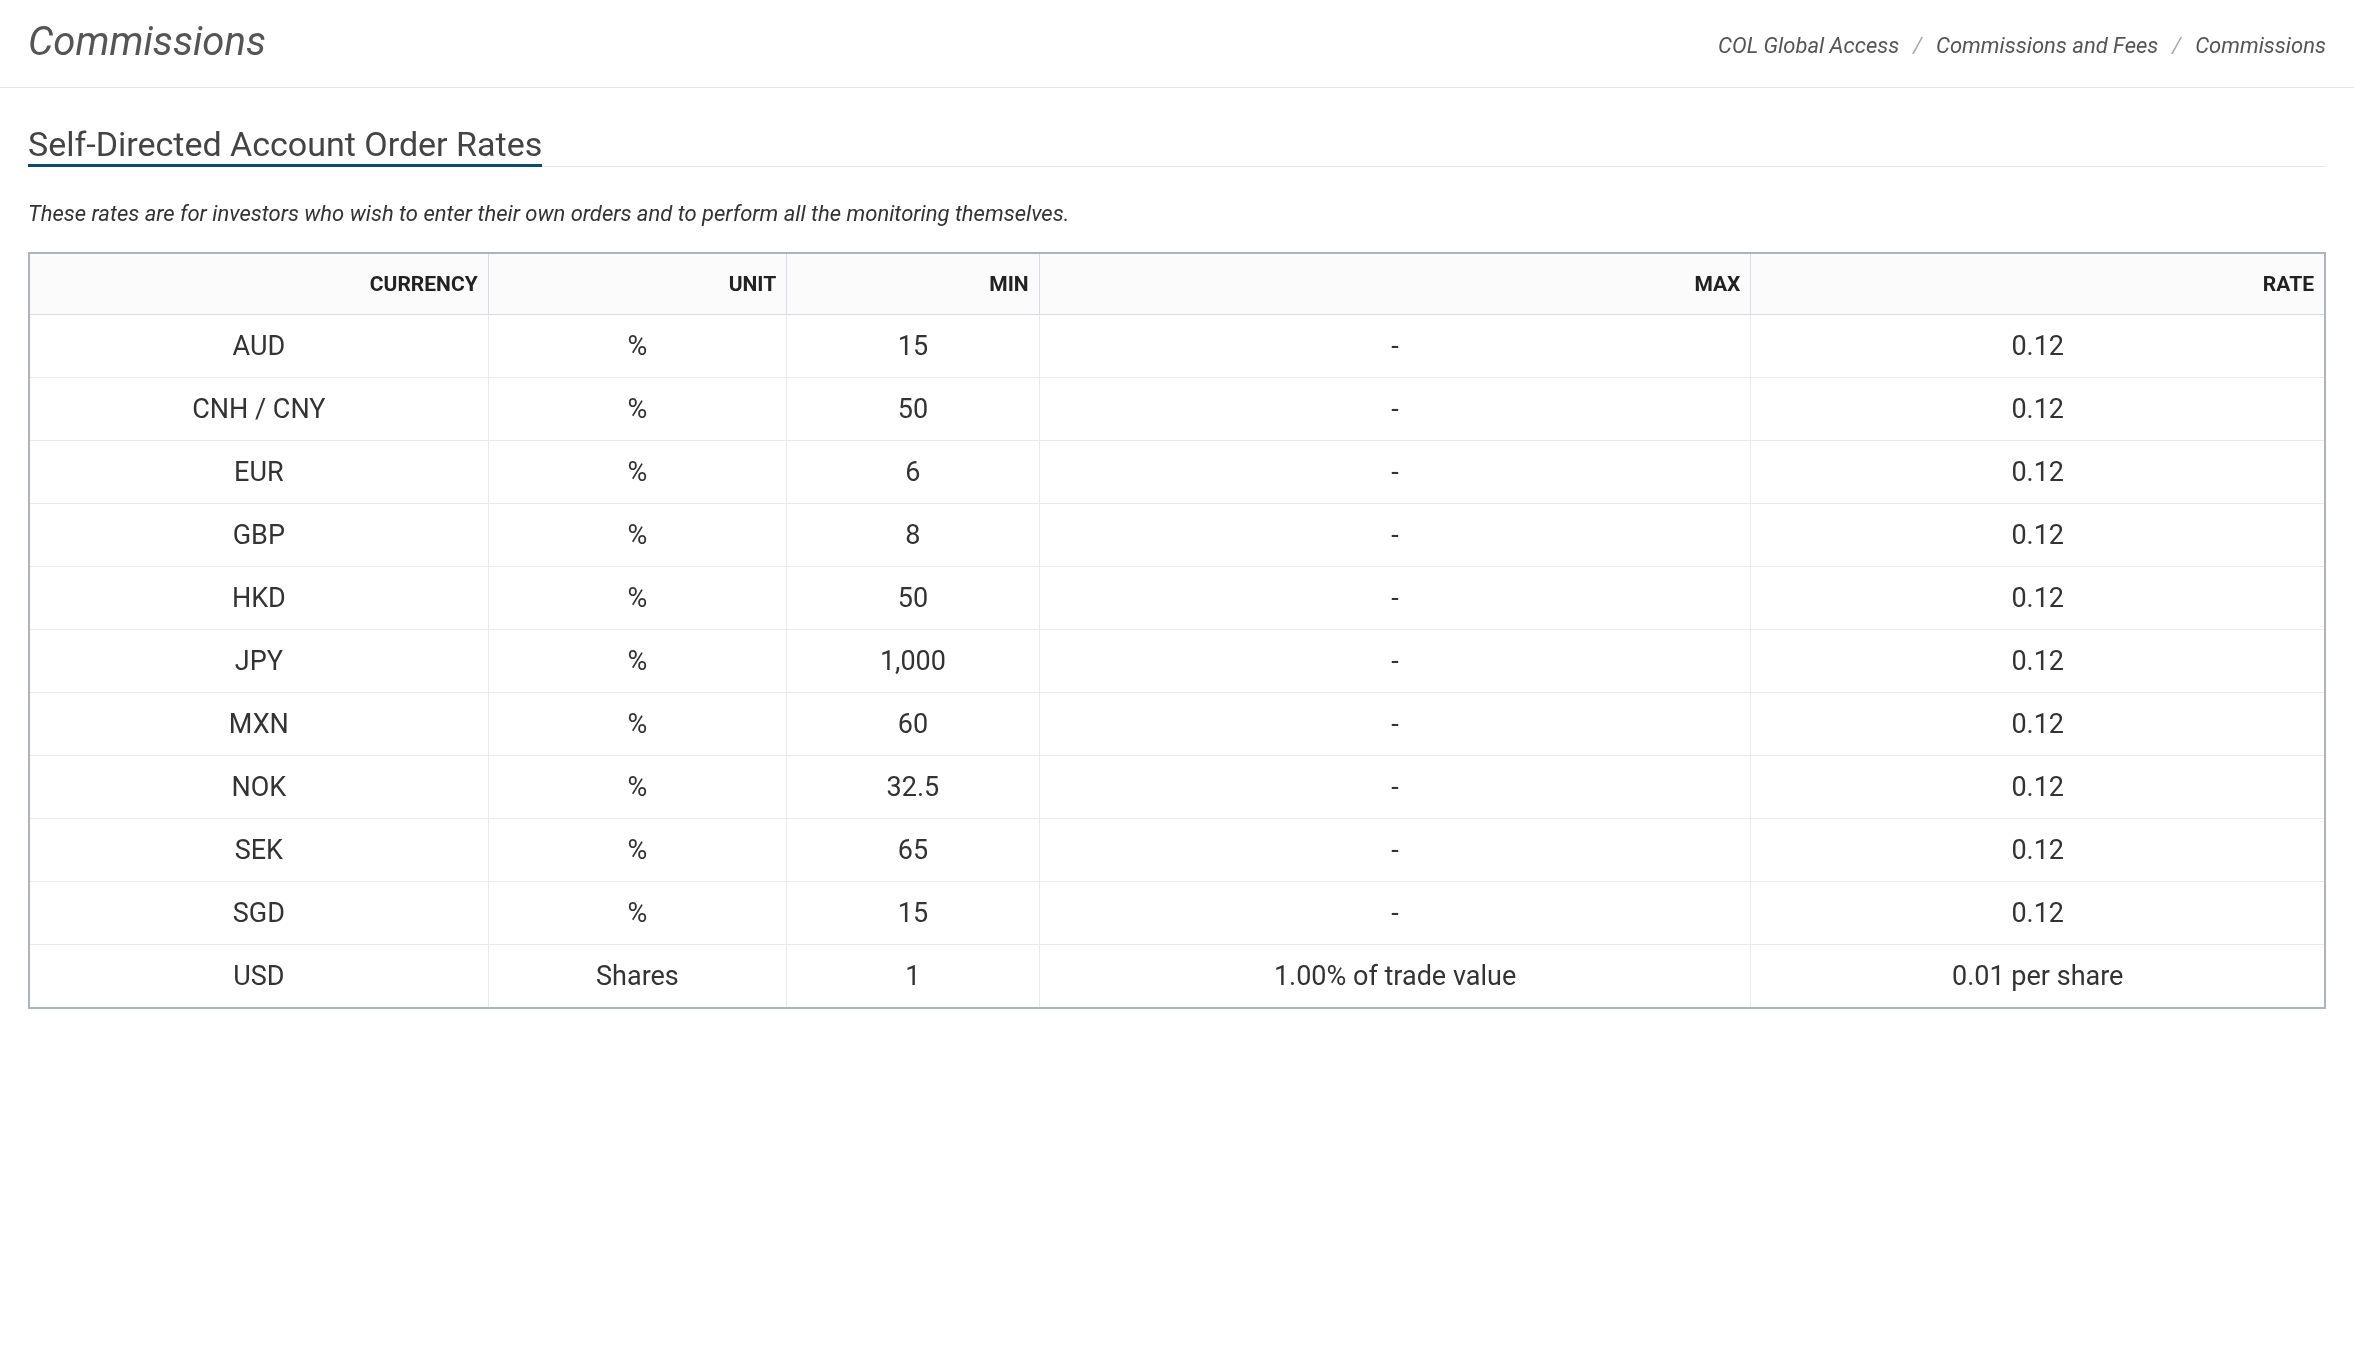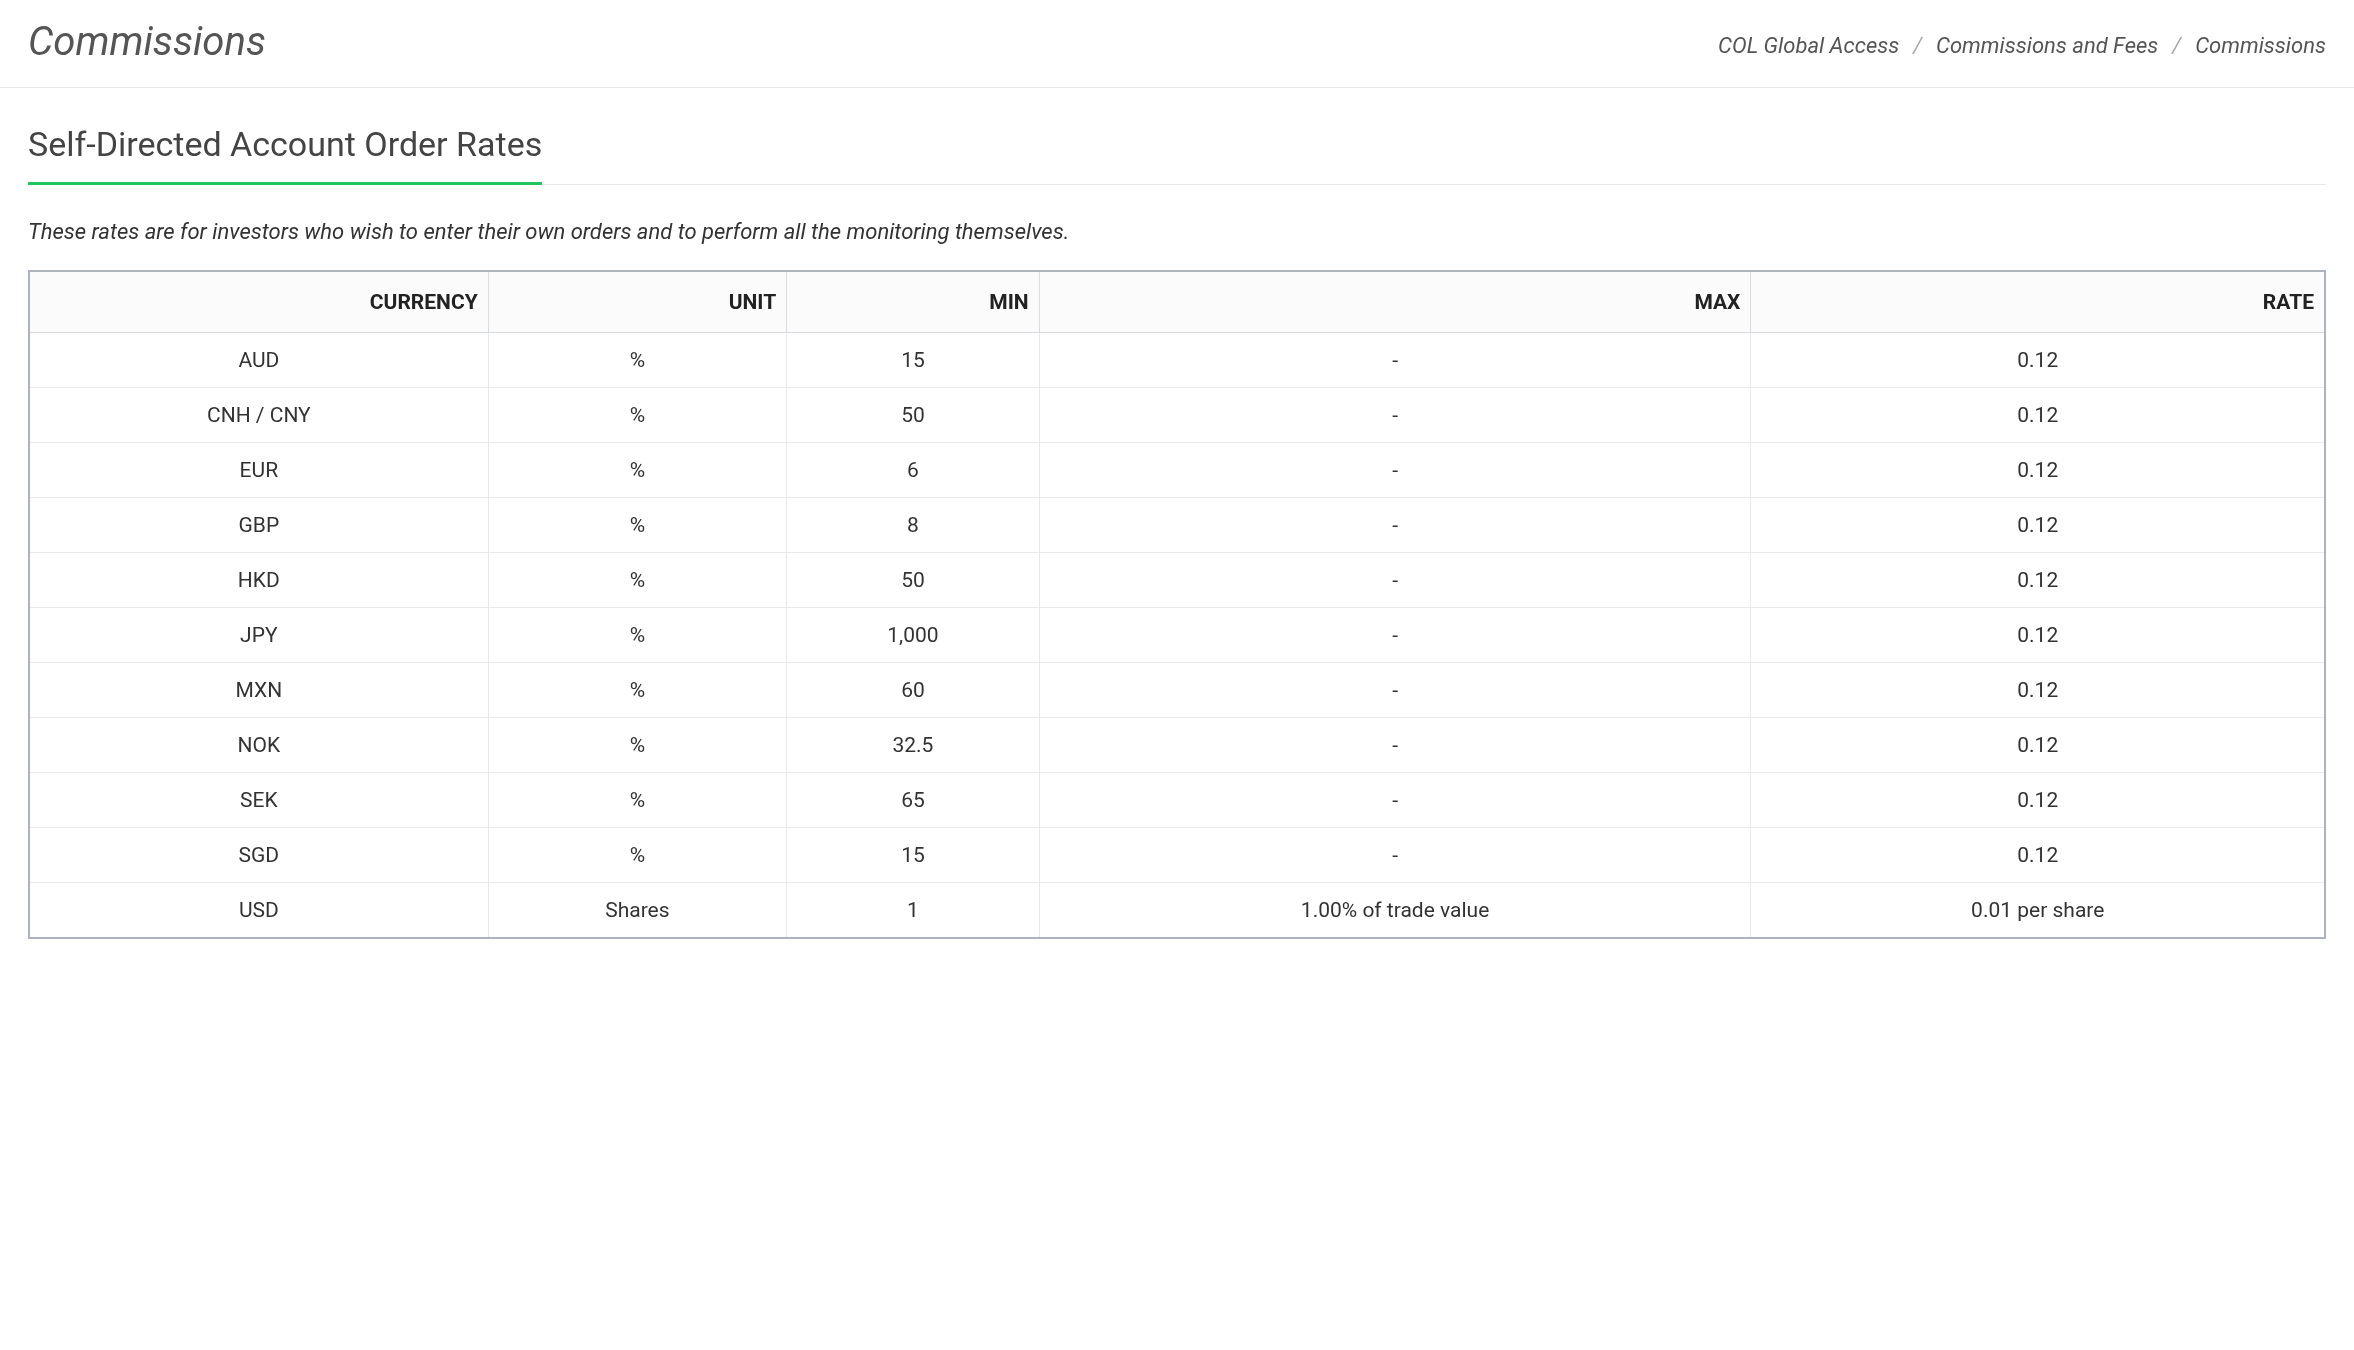--- a/index.html
+++ b/index.html
@@ -41,22 +41,21 @@
       color: #aaa;
     }
     .content {
       padding: 36px 28px 28px 28px;
     }
     .section-title {
       font-size: 34px;
       font-weight: 400;
       color: #444;
       display: inline-block;
-      padding-bottom: 18px;
-      border-bottom: 3px solid #22c55e;
+      border-bottom: 3px solid #0c4a6e;
       margin-bottom: -1px;
     }
     .section-rule {
       border-bottom: 1px solid #e6e6e6;
       margin-bottom: 34px;
     }
     .section-desc {
       font-size: 22px;
       color: #333;
       margin-bottom: 26px;
@@ -71,21 +70,21 @@
       font-size: 21px;
       font-weight: 700;
       color: #222;
       padding: 18px 10px;
       text-align: right;
       border-right: 1px solid #d8dbe0;
       border-bottom: 1px solid #d8dbe0;
       background: #fbfbfc;
     }
     .rates-table td {
-      font-size: 21px;
+      font-size: 27px;
       color: #333;
       padding: 15px 4px;
       text-align: center;
       border-right: 1px solid #e8eaed;
       border-bottom: 1px solid #e8eaed;
     }
     .rates-table th:last-child,
     .rates-table td:last-child {
       border-right: none;
     }

